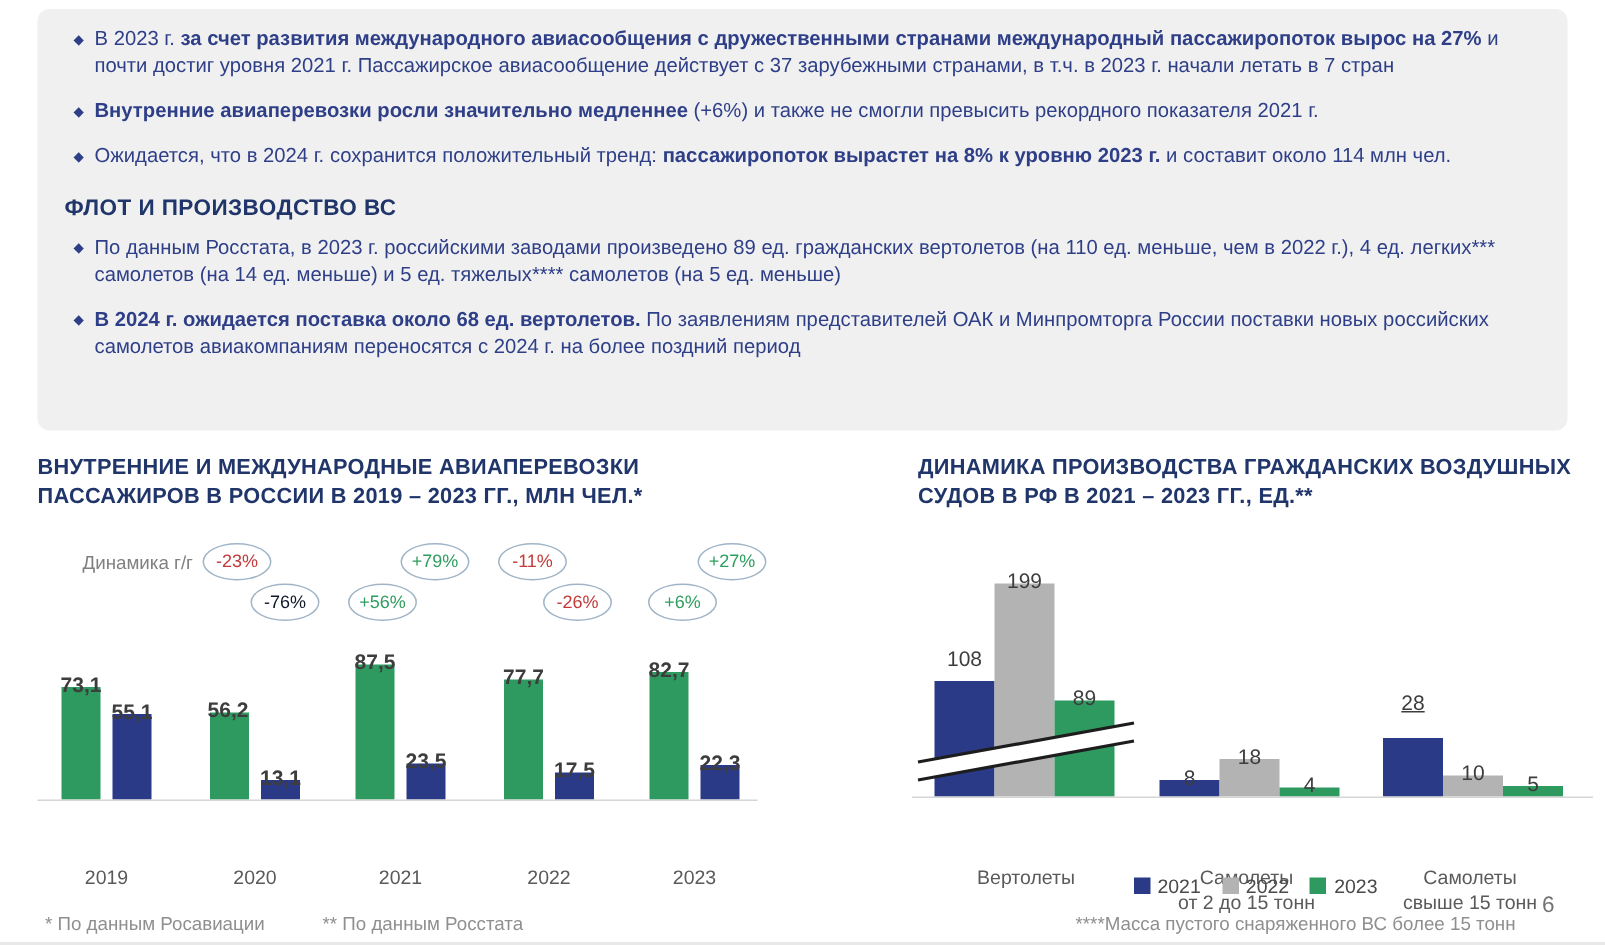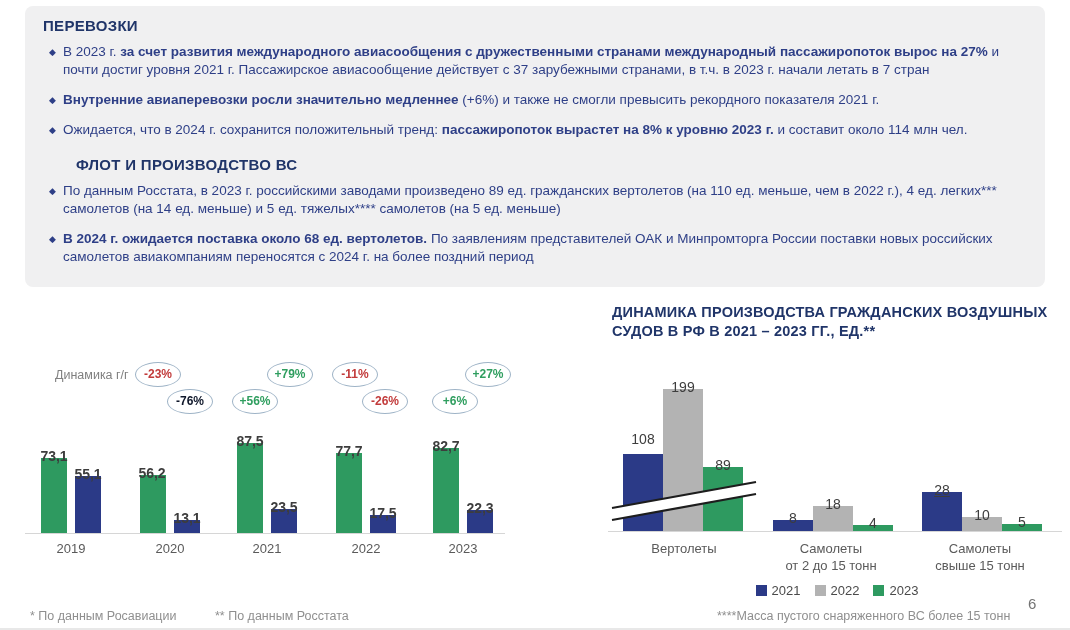--- a/index.html
+++ b/index.html
@@ -11,63 +11,62 @@
   }
   
   .info-box {
     position:absolute; left:25px; top:6px; width:1020px; height:281px;
     background:#f0f0f1; border-radius:8px; padding:11px 22px 10px 18px;
   }
   .sec-heading {
     color:#203569; font-size:15px; font-weight:bold; letter-spacing:.3px;
     margin-bottom:9px;
   }
-  .sec-heading.second { margin-top:17px;margin-left:33px; }
+  .sec-heading.second { margin-top:17px; }
   .bullet { display:flex; margin-bottom:12px; }
   .bullet-mark { color:#2e3f87; font-size:9px; line-height:18px; width:14px; flex:0 0 14px; margin-left:6px; }
   .bullet-text { color:#2e3f87; font-size:13.5px; line-height:18px; }
   .bullet-text .b { font-weight:bold;text-align:right; }
   
   .chart-title {
     position:absolute; color:#203569; font-size:14.5px; font-weight:bold;
     line-height:19px; letter-spacing:.2px;
   }
   #left-title  { left:25px;  top:303px; width:480px; }
   #right-title { left:612px; top:303px; width:470px; }
   .dyn-label { position:absolute; left:55px; top:368px; color:#808080; font-size:12.5px; }
   
   .plot { position:absolute; left:0; top:0; width:1070px; height:630px; pointer-events:none; }
   .bar { position:absolute; }
   .bar-val { position:absolute; text-align:center; color:#3d3d3d; font-size:14px;margin-top:11px; }
   .bar-val.bold { font-weight:bold; }
   .axis-line { position:absolute; height:1px; background:#d6d6d6; }
-  .cat-label { position:absolute; text-align:center; color:#5a5a5a; font-size:13px; line-height:17px; }
+  .cat-label { position:absolute; text-align:center; color:#5a5a5a; font-size:13px; line-height:17px;margin-top:36px; }
   .oval {
     position:absolute; width:46px; height:25px; border:1.5px solid #9fb4c7;
     border-radius:50%; background:#ffffff; display:flex; align-items:center;
-    justify-content:center; font-size:12px; font-weight:bold;
+    justify-content:center; font-size:12px; font-weight:normal;
   }
   .legend { position:absolute; display:flex; }
   #left-legend  { left:150px; top:573px; width:300px; justify-content:space-between; }
   #right-legend { left:612px; top:583px; width:450px; justify-content:center; gap:14px; }
   .legend-item { display:flex; align-items:center; gap:5px; color:#4a4a4a; font-size:13px; }
   .legend-swatch { width:10px; height:10px; display:inline-block; }
   
   .footnote { position:absolute; top:609px; color:#8f8f8f; font-size:12.5px; }
   #fn-0 { left:30px; }  #fn-1 { left:215px; }  #fn-2 { left:377px; }  #fn-3 { left:717px; }
   .page-num { position:absolute; left:1028px; top:595px; color:#737373; font-size:15px; }
   #axis-break { position:absolute; left:610px; top:477px; width:148px; height:48px; }
 </style>
 </head>
 <body>
 
 <div class="slide">
 
   <div class="info-box">
-    <div class="sec-heading">ПЕРЕВОЗКИ</div>
     <div>
         <div class="bullet">
           <span class="bullet-mark">◆</span>
           <div class="bullet-text"><span>В 2023 г. </span><span class="b">за счет развития международного авиасообщения с дружественными странами международный пассажиропоток вырос на 27%</span><span> и почти достиг уровня 2021 г. Пассажирское авиасообщение действует с 37 зарубежными странами, в т.ч. в 2023 г. начали летать в 7 стран</span></div>
         </div>
         <div class="bullet">
           <span class="bullet-mark">◆</span>
           <div class="bullet-text"><span class="b">Внутренние авиаперевозки росли значительно медленнее</span><span> (+6%) и также не смогли превысить рекордного показателя 2021 г.</span></div>
         </div>
         <div class="bullet">
@@ -82,20 +81,21 @@
           <span class="bullet-mark">◆</span>
           <div class="bullet-text"><span>По данным Росстата, в 2023 г. российскими заводами произведено 89 ед. гражданских вертолетов (на 110 ед. меньше, чем в 2022 г.), 4 ед. легких*** самолетов (на 14 ед. меньше) и 5 ед. тяжелых**** самолетов (на 5 ед. меньше)</span></div>
         </div>
         <div class="bullet">
           <span class="bullet-mark">◆</span>
           <div class="bullet-text"><span class="b">В 2024 г. ожидается поставка около 68 ед. вертолетов.</span><span> По заявлениям представителей ОАК и Минпромторга России поставки новых российских самолетов авиакомпаниям переносятся с 2024 г. на более поздний период</span></div>
         </div>
       </div>
   </div>
 
+  <div class="chart-title" id="left-title">ВНУТРЕННИЕ  И МЕЖДУНАРОДНЫЕ АВИАПЕРЕВОЗКИ ПАССАЖИРОВ В РОССИИ В 2019 – 2023 ГГ., МЛН ЧЕЛ.*</div>
   <div class="dyn-label">Динамика г/г</div>
   <div class="plot" id="left-plot">
       <div class="bar" style="left: 41px; top: 458px; width: 26px; height: 75px; background: rgb(46, 154, 96);"></div>
       <div class="bar-val bold" style="left: 24px; top: 437px; width: 60px;">73,1</div>
       <div class="bar" style="left: 75px; top: 476px; width: 26px; height: 57px; background: rgb(43, 58, 135);"></div>
       <div class="bar-val bold" style="left: 58px; top: 455px; width: 60px;">55,1</div>
       <div class="cat-label" style="left: 41px; top: 540px; width: 60px;">2019</div>
       <div class="bar" style="left: 140px; top: 475px; width: 26px; height: 58px; background: rgb(46, 154, 96);"></div>
       <div class="bar-val bold" style="left: 122px; top: 454px; width: 60px;">56,2</div>
       <div class="bar" style="left: 174px; top: 520px; width: 26px; height: 13px; background: rgb(43, 58, 135);"></div>
@@ -137,21 +137,21 @@
       <div class="bar-val" style="left: 698px; top: 446px; width: 50px;">89</div>
       <div class="cat-label" style="left: 609px; top: 540px; width: 150px;">Вертолеты</div>
       <div class="bar" style="left: 773px; top: 520px; width: 40px; height: 11px; background: rgb(43, 58, 135);"></div>
       <div class="bar-val" style="left: 768px; top: 499px; width: 50px;">8</div>
       <div class="bar" style="left: 813px; top: 506px; width: 40px; height: 25px; background: rgb(179, 179, 179);"></div>
       <div class="bar-val" style="left: 808px; top: 485px; width: 50px;">18</div>
       <div class="bar" style="left: 853px; top: 525px; width: 40px; height: 6px; background: rgb(46, 154, 96);"></div>
       <div class="bar-val" style="left: 848px; top: 504px; width: 50px;">4</div>
       <div class="cat-label" style="left: 756px; top: 540px; width: 150px;">Самолеты<br>от 2 до 15 тонн</div>
       <div class="bar" style="left: 922px; top: 492px; width: 40px; height: 39px; background: rgb(43, 58, 135);"></div>
-      <div class="bar-val" style="left: 917px; top: 471px; width: 50px; text-decoration: underline;">28</div>
+      <div class="bar-val" style="left: 917px; top: 449px; width: 50px; text-decoration: underline;">28</div>
       <div class="bar" style="left: 962px; top: 517px; width: 40px; height: 14px; background: rgb(179, 179, 179);"></div>
       <div class="bar-val" style="left: 957px; top: 496px; width: 50px;">10</div>
       <div class="bar" style="left: 1002px; top: 524px; width: 40px; height: 7px; background: rgb(46, 154, 96);"></div>
       <div class="bar-val" style="left: 997px; top: 503px; width: 50px;">5</div>
       <div class="cat-label" style="left: 905px; top: 540px; width: 150px;">Самолеты<br>свыше 15 тонн</div>
       <div class="axis-line" style="left: 608px; top: 531px; width: 454px;"></div>
     </div>
   <div id="axis-break">
     <svg width="148" height="48" viewBox="0 0 148 48">
       <polygon points="2,31 146,5 146,17 2,43" fill="#ffffff"></polygon>

